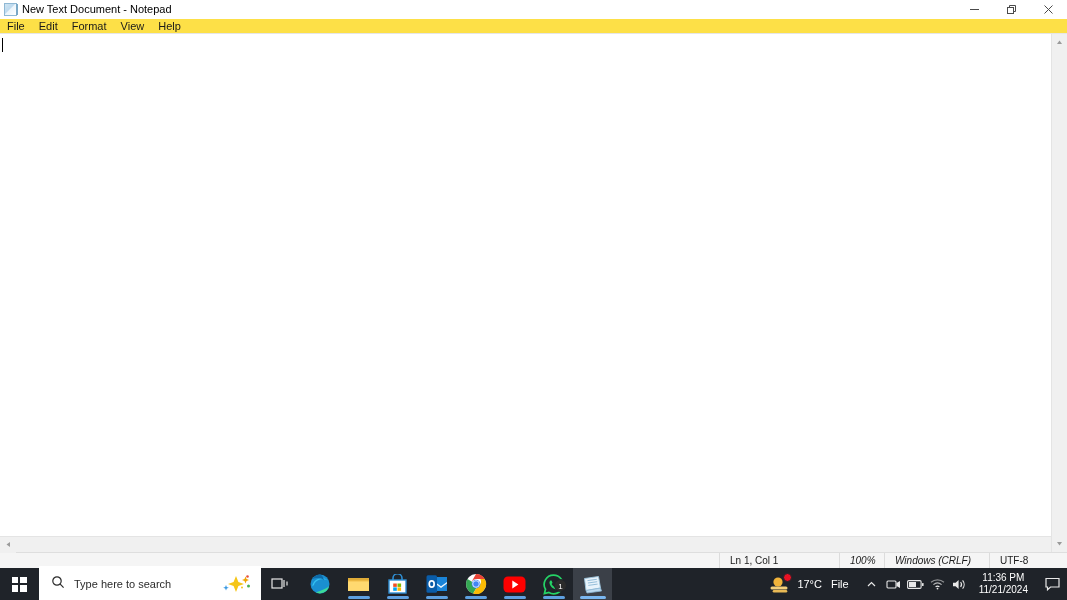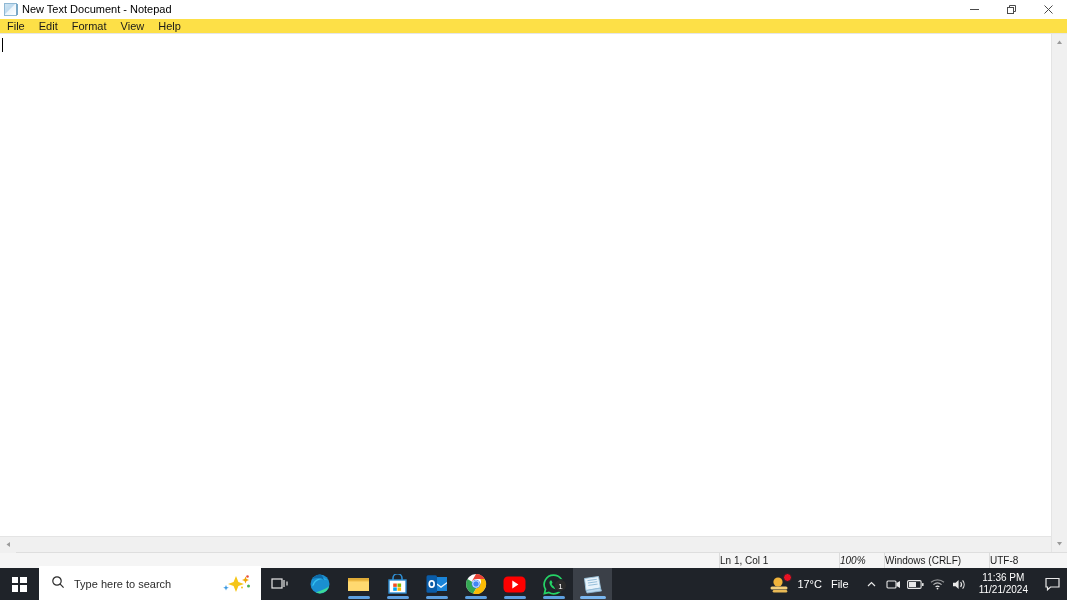--- a/index.html
+++ b/index.html
@@ -130,26 +130,26 @@
     flex:0 0 16px; height:16px;
     background:#f5f5f5;
     border-top:1px solid #dedede;
     display:flex; align-items:center;
     justify-content:flex-end;
     font-size:10px; color:#1a1a1a;
   }
   .status-seg {
     height:16px; line-height:16px;
     border-left:1px solid #dcdcdc;
-    padding-left:0;
+    padding-left:10px;
     white-space:nowrap;
   }
   #seg-ln { width:120px; }
   #seg-zoom { width:45px;font-style:italic; }
-  #seg-eol { width:105px; }
+  #seg-eol { width:105px;font-style:italic; }
   #seg-enc { width:78px; }
 
   
   #taskbar {
     position:absolute; left:0; bottom:0;
     width:1067px; height:32px;
     background:#1f2329;
     display:flex; align-items:center;
   }
   #start-button {

